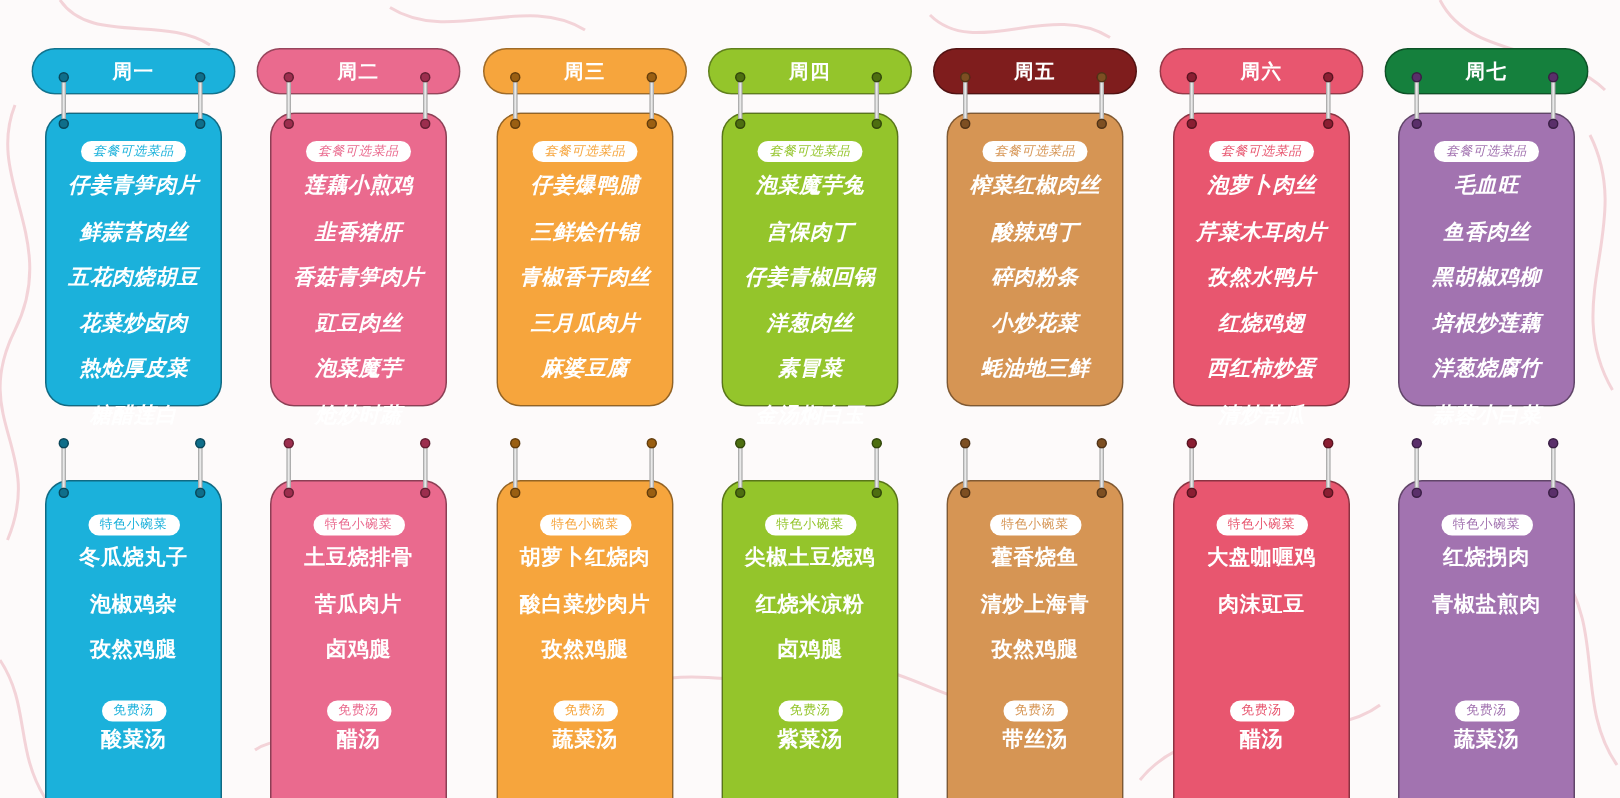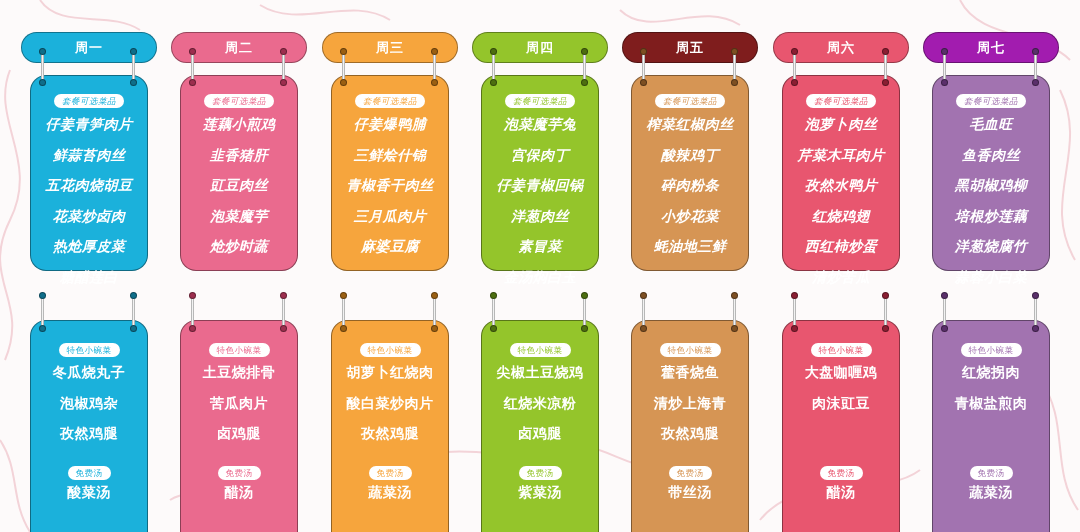--- a/index.html
+++ b/index.html
@@ -139,20 +139,21 @@
       <div class="hole" style="left: 111px; top: 292px; background: rgb(15, 110, 138);"></div>
       <div class="hole" style="left: 111px; top: 325px; background: rgb(15, 110, 138);"></div>
     </div>
     <div class="col" style="left: 169px;">
     <div class="day-header" style="background: rgb(234, 106, 142);">周二</div>
     <div class="card card-top" style="background: rgb(234, 106, 142);">
       <span class="section-label" style="color: rgb(234, 106, 142);">套餐可选菜品</span>
       <div class="dish-list">
           <div class="dish">莲藕小煎鸡</div>
           <div class="dish">韭香猪肝</div>
+          <div class="dish">香菇青笋肉片</div>
           <div class="dish">豇豆肉丝</div>
           <div class="dish">泡菜魔芋</div>
           <div class="dish">炝炒时蔬</div>
         </div>
     </div>
     <div class="card card-bottom" style="background: rgb(234, 106, 142);">
       <span class="section-label first" style="color: rgb(234, 106, 142);">特色小碗菜</span>
       <div class="dish-list">
           <div class="dish">土豆烧排骨</div>
           <div class="dish">苦瓜肉片</div>
@@ -319,21 +320,21 @@
       <div class="hole" style="left: 111px; top: 48px; background: rgb(138, 30, 50);"></div>
       <div class="hole" style="left: 111px; top: 79px; background: rgb(138, 30, 50);"></div>
       <div class="ring" style="left: 22px; top: 294px; height: 36px;"></div>
       <div class="hole" style="left: 20px; top: 292px; background: rgb(138, 30, 50);"></div>
       <div class="hole" style="left: 20px; top: 325px; background: rgb(138, 30, 50);"></div>
       <div class="ring" style="left: 113px; top: 294px; height: 36px;"></div>
       <div class="hole" style="left: 111px; top: 292px; background: rgb(138, 30, 50);"></div>
       <div class="hole" style="left: 111px; top: 325px; background: rgb(138, 30, 50);"></div>
     </div>
     <div class="col" style="left: 921px;">
-    <div class="day-header" style="background: #a21caf;">周七</div>
+    <div class="day-header" style="background: #15803d;">周七</div>
     <div class="card card-top" style="background: rgb(162, 115, 176);">
       <span class="section-label" style="color: rgb(162, 115, 176);">套餐可选菜品</span>
       <div class="dish-list">
           <div class="dish">毛血旺</div>
           <div class="dish">鱼香肉丝</div>
           <div class="dish">黑胡椒鸡柳</div>
           <div class="dish">培根炒莲藕</div>
           <div class="dish">洋葱烧腐竹</div>
           <div class="dish">蒜蓉小白菜</div>
         </div>

